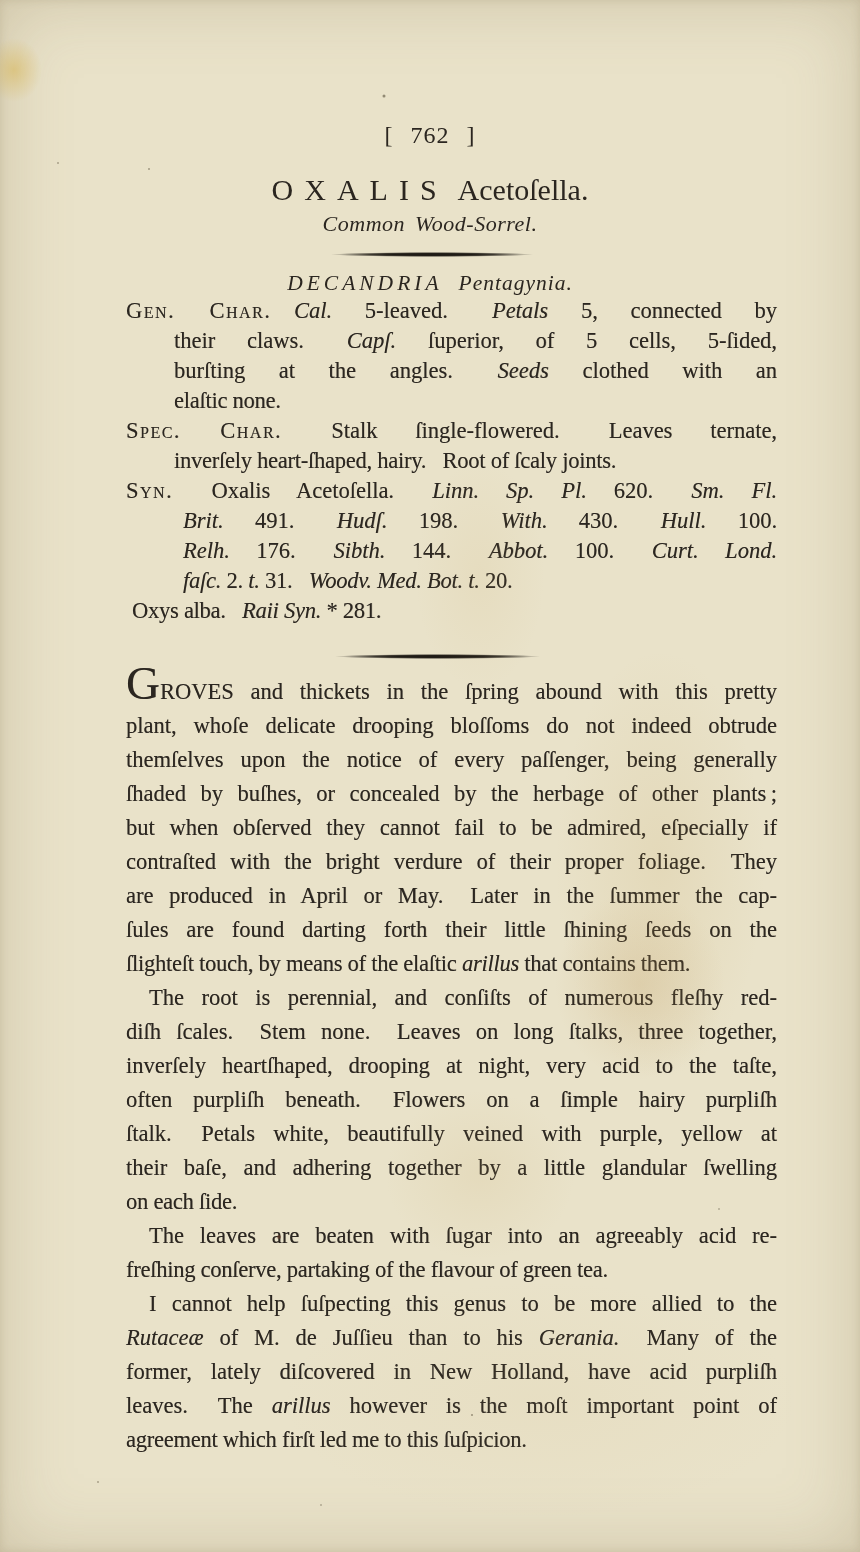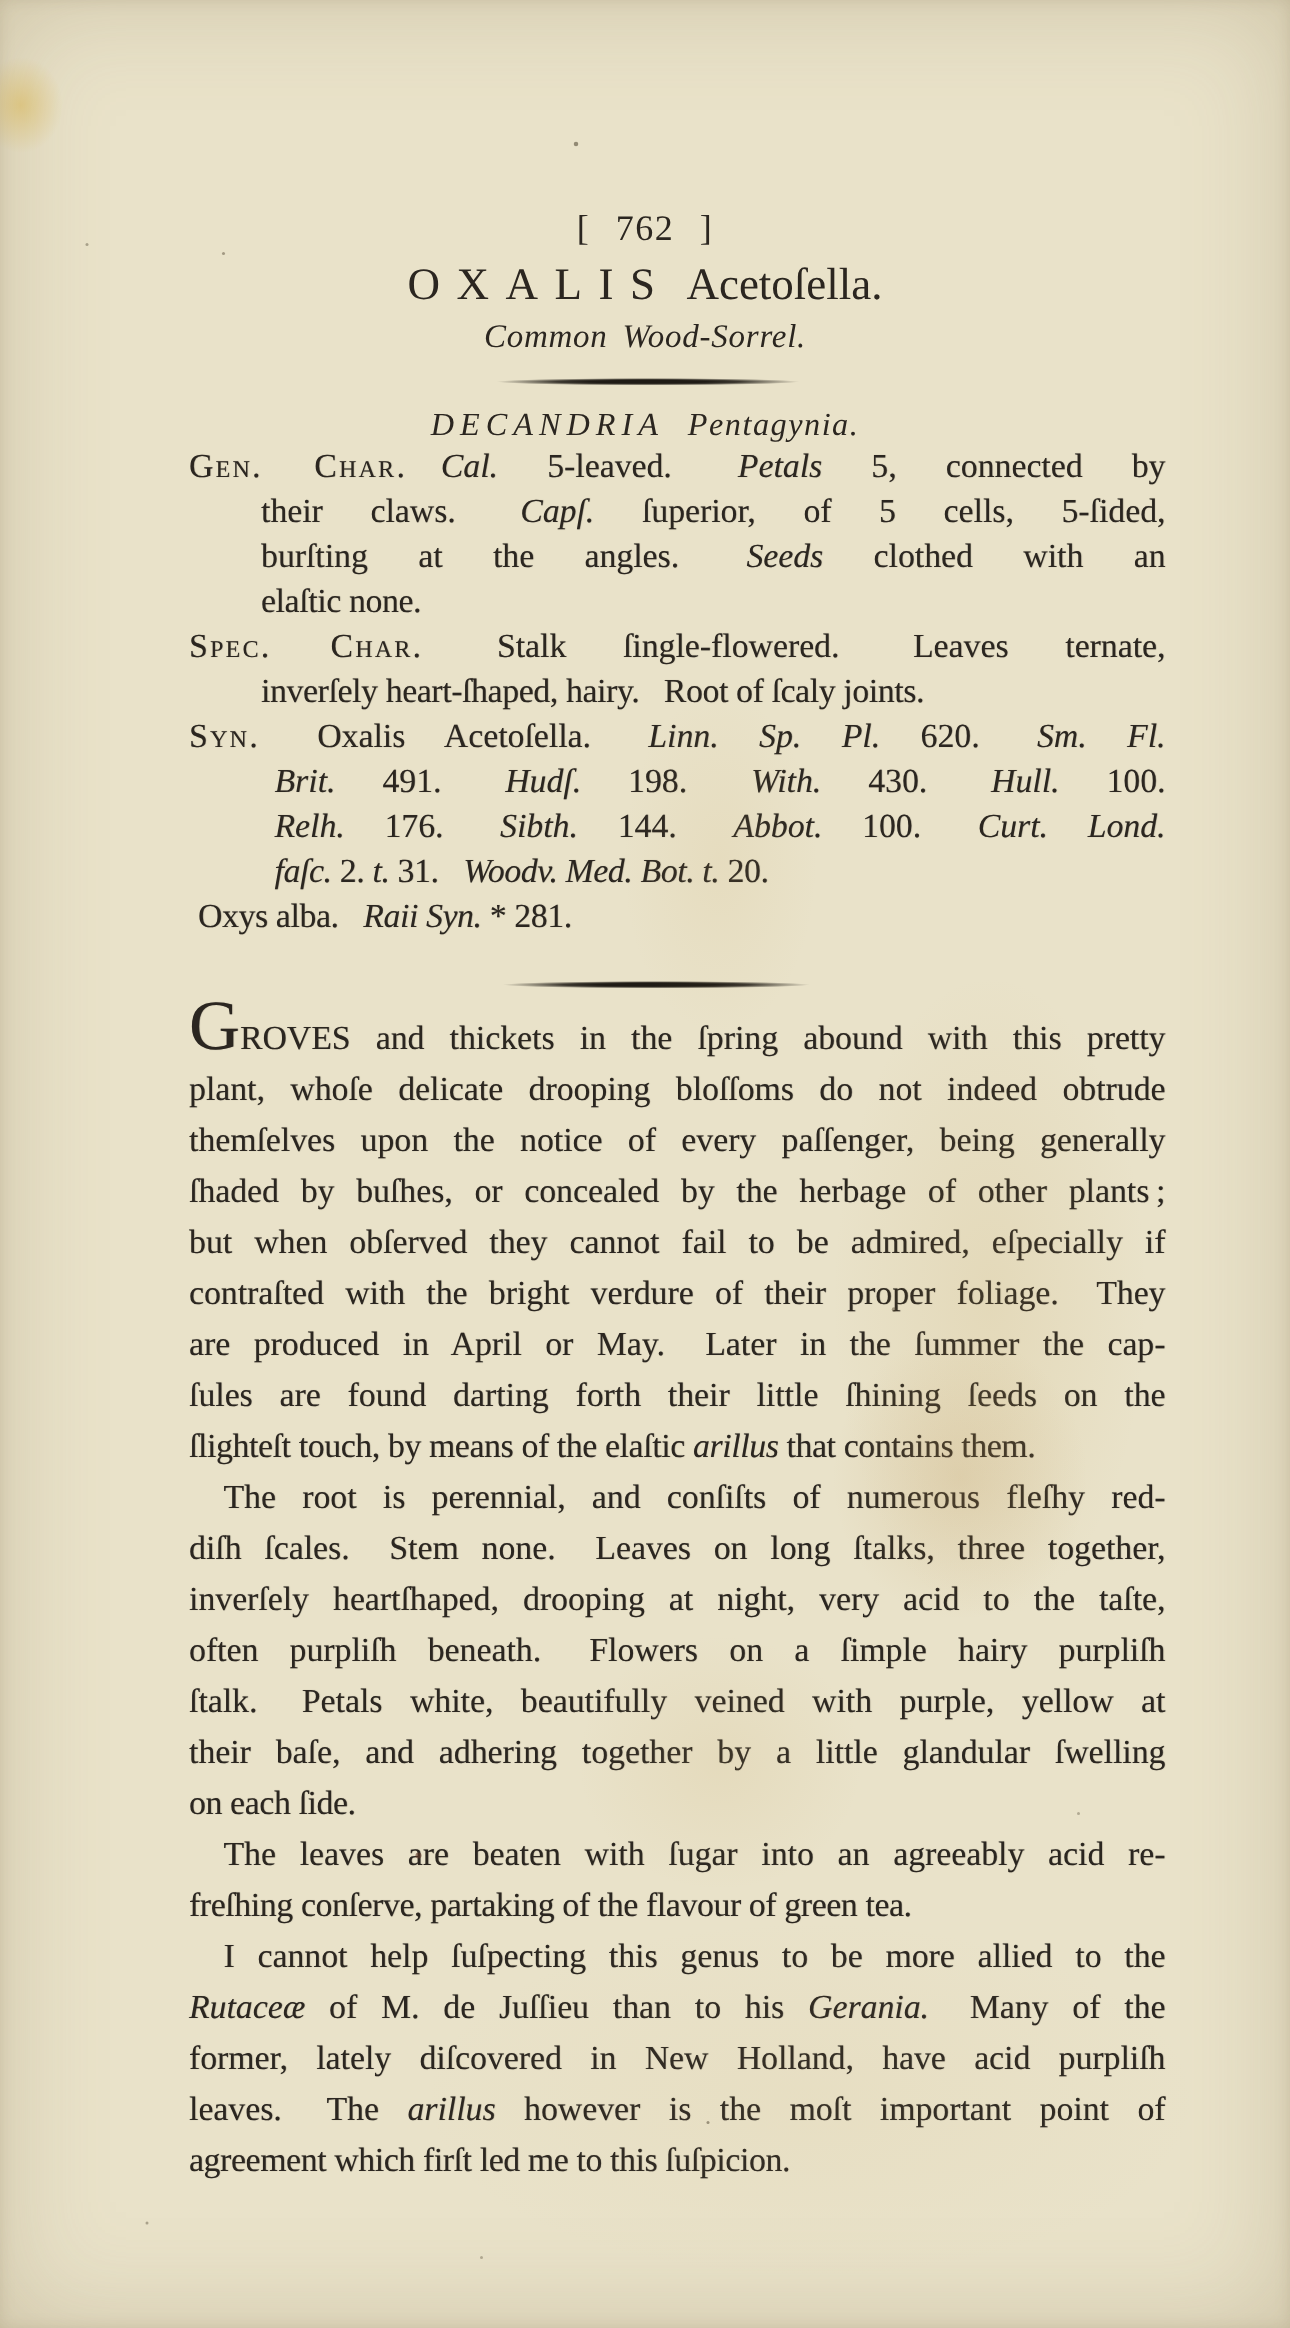--- a/index.html
+++ b/index.html
@@ -9,21 +9,21 @@
     width:860px;height:1552px;
     margin:0 auto;
     background:#e9e2c9;
     overflow:hidden;
     font-family:"Liberation Serif","DejaVu Serif",serif;
     color:#2b2620;
     box-shadow:inset 0 0 70px rgba(138,120,80,0.28), inset 0 0 10px rgba(120,105,70,0.18);
   }
   
   .cline{position:absolute;left:0;width:100%;text-align:center;white-space:nowrap;}
-  #folio{top:140px;font-size:24px;letter-spacing:1px;}
+  #folio{top:122px;font-size:24px;letter-spacing:1px;}
   #folio .num{margin:0 17px;}
   #title{top:173px;font-size:30px;}
   #title .genus{letter-spacing:11px;margin-top:11px;}
   #title .species{margin-left:10px;}
   #common{top:211px;font-size:22px;font-style:italic;letter-spacing:0.5px;word-spacing:4px;}
   #classline{top:271px;font-size:21.5px;font-style:italic;}
   #classline .order{letter-spacing:4px;}
   #classline .suborder{margin-left:16px;letter-spacing:1px;margin-top:22px;}
   
   .rule{position:absolute;height:5px;border-radius:50%;

